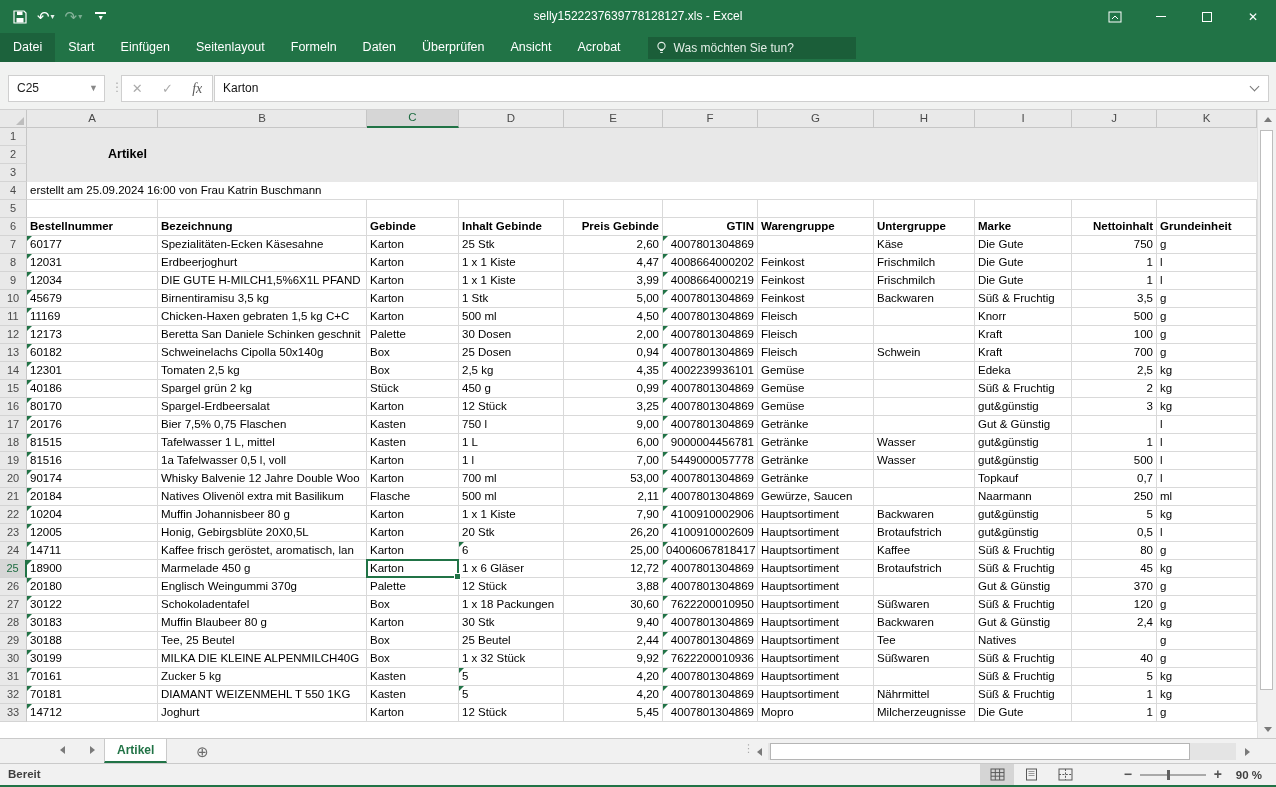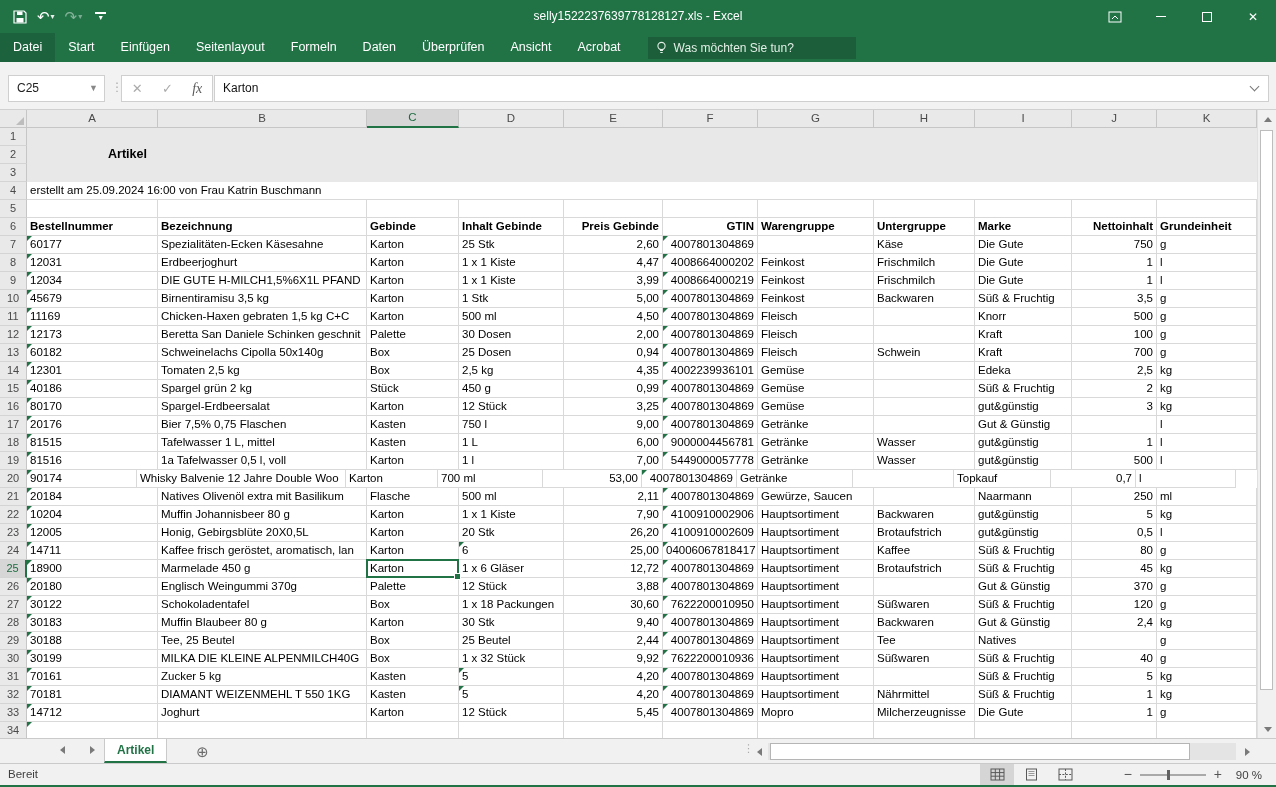--- a/index.html
+++ b/index.html
@@ -90,21 +90,21 @@
             color:#217346;font-weight:bold;font-size:12px;line-height:22px;}
   .addsheet{position:absolute;left:196px;top:1px;color:#6d6d6d;font-size:15px;line-height:23px;}
   .tdots{position:absolute;left:743px;top:3px;color:#ababab;font-size:11px;}
   .hbtn{position:absolute;top:4px;width:15px;height:17px;display:flex;align-items:center;justify-content:center;background:#f1f1f1;}
   .tri-l{width:0;height:0;border-top:4px solid transparent;border-bottom:4px solid transparent;border-right:5px solid #7a7a7a;}
   .tri-r{width:0;height:0;border-top:4px solid transparent;border-bottom:4px solid transparent;border-left:5px solid #7a7a7a;}
   .htrack{position:absolute;left:768px;top:4px;width:468px;height:17px;background:#e4e4e4;}
   .hthumb{position:absolute;left:770px;top:4px;width:420px;height:17px;background:#fff;border:1px solid #b5b5b5;}
 
   
-  .statusbar{position:absolute;top:763px;left:0;width:100%;height:22px;background:#f1f1f1;border-top:1px solid #cacaca;}
+  .statusbar{position:absolute;top:763px;left:0;width:100%;height:22px;background:#f1f1f1;border-top:1px solid #cacaca;font-weight:bold;}
   .ready{position:absolute;left:8px;top:0;line-height:21px;font-size:11.5px;color:#3f3f3f;}
   .viewbtns{position:absolute;left:980px;top:0;height:21px;display:flex;}
   .vwb{width:34px;height:21px;display:flex;align-items:center;justify-content:center;color:#595959;}
   .vwb.active{background:#d5d5d5;}
   .zoomctl{position:absolute;right:14px;top:0;height:21px;display:flex;align-items:center;gap:8px;color:#444;}
   .zminus,.zplus{font-size:14px;color:#555;line-height:21px;}
   .ztrack{position:relative;width:66px;height:2px;background:#a9a9a9;}
   .zthumb{position:absolute;left:27px;top:-4px;width:3px;height:10px;background:#616161;}
   .zlabel{font-size:11.5px;color:#3f3f3f;min-width:32px;text-align:right;}
   .bottomstrip{position:absolute;top:785px;left:0;width:100%;height:2px;background:#217346;}
@@ -436,21 +436,21 @@
         <div class="cell ar" style="width:99px">7,00</div>
         <div class="cell ar" style="width:95px"><i class="tri"></i>5449000057778</div>
         <div class="cell" style="width:116px">Getränke</div>
         <div class="cell" style="width:101px">Wasser</div>
         <div class="cell" style="width:97px">gut&amp;günstig</div>
         <div class="cell ar" style="width:85px">500</div>
         <div class="cell" style="width:100px">l</div>
       </div>
       <div class="grow">
         <div class="rh">20</div>
-        <div class="cell" style="width:110px"><i class="tri"></i>90174</div>
+        <div class="cell" style="width:131px"><i class="tri"></i>90174</div>
         <div class="cell" style="width:209px">Whisky Balvenie 12 Jahre Double Woo</div>
         <div class="cell" style="width:92px">Karton</div>
         <div class="cell" style="width:105px">700 ml</div>
         <div class="cell ar" style="width:99px">53,00</div>
         <div class="cell ar" style="width:95px"><i class="tri"></i>4007801304869</div>
         <div class="cell" style="width:116px">Getränke</div>
         <div class="cell" style="width:101px"></div>
         <div class="cell" style="width:97px">Topkauf</div>
         <div class="cell ar" style="width:85px">0,7</div>
         <div class="cell" style="width:100px">l</div>
@@ -629,36 +629,20 @@
         <div class="cell" style="width:209px">Joghurt</div>
         <div class="cell" style="width:92px">Karton</div>
         <div class="cell" style="width:105px">12 Stück</div>
         <div class="cell ar" style="width:99px">5,45</div>
         <div class="cell ar" style="width:95px"><i class="tri"></i>4007801304869</div>
         <div class="cell" style="width:116px">Mopro</div>
         <div class="cell" style="width:101px">Milcherzeugnisse</div>
         <div class="cell" style="width:97px">Die Gute</div>
         <div class="cell ar" style="width:85px">1</div>
         <div class="cell" style="width:100px">g</div>
-      </div>
-      <div class="grow">
-        <div class="rh">34</div>
-        <div class="cell" style="width:131px">
-          <i class="tri"></i>
-        </div>
-        <div class="cell" style="width:209px"></div>
-        <div class="cell" style="width:92px"></div>
-        <div class="cell" style="width:105px"></div>
-        <div class="cell ar" style="width:99px"></div>
-        <div class="cell ar" style="width:95px"></div>
-        <div class="cell" style="width:116px"></div>
-        <div class="cell" style="width:101px"></div>
-        <div class="cell" style="width:97px"></div>
-        <div class="cell ar" style="width:85px"></div>
-        <div class="cell" style="width:100px"></div>
       </div>
     </div>
 
   <div class="vscroll">
     <div class="vbtn" style="top:0">
         <span class="tri-up"></span>
       </div>
     <div class="vthumb"></div>
     <div class="vbtn" style="top:610px">
         <span class="tri-dn"></span>

